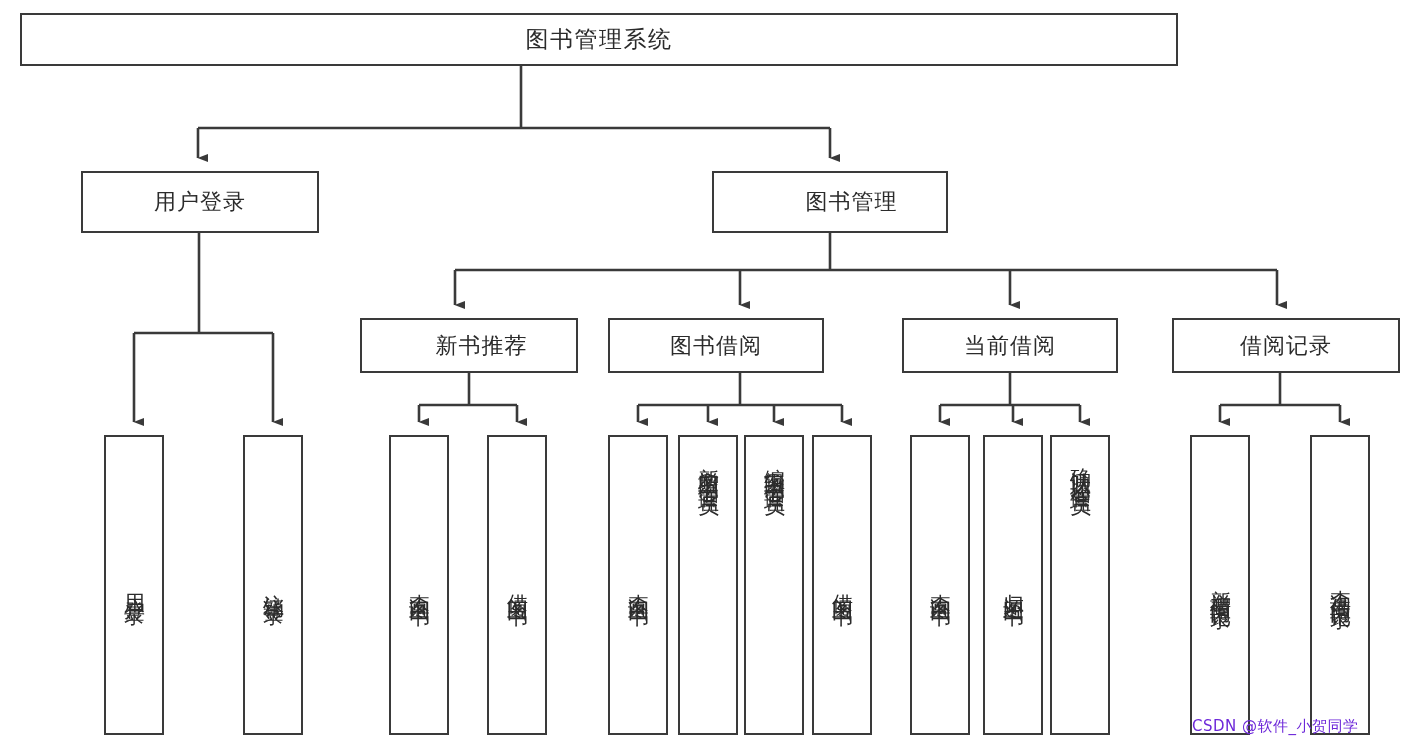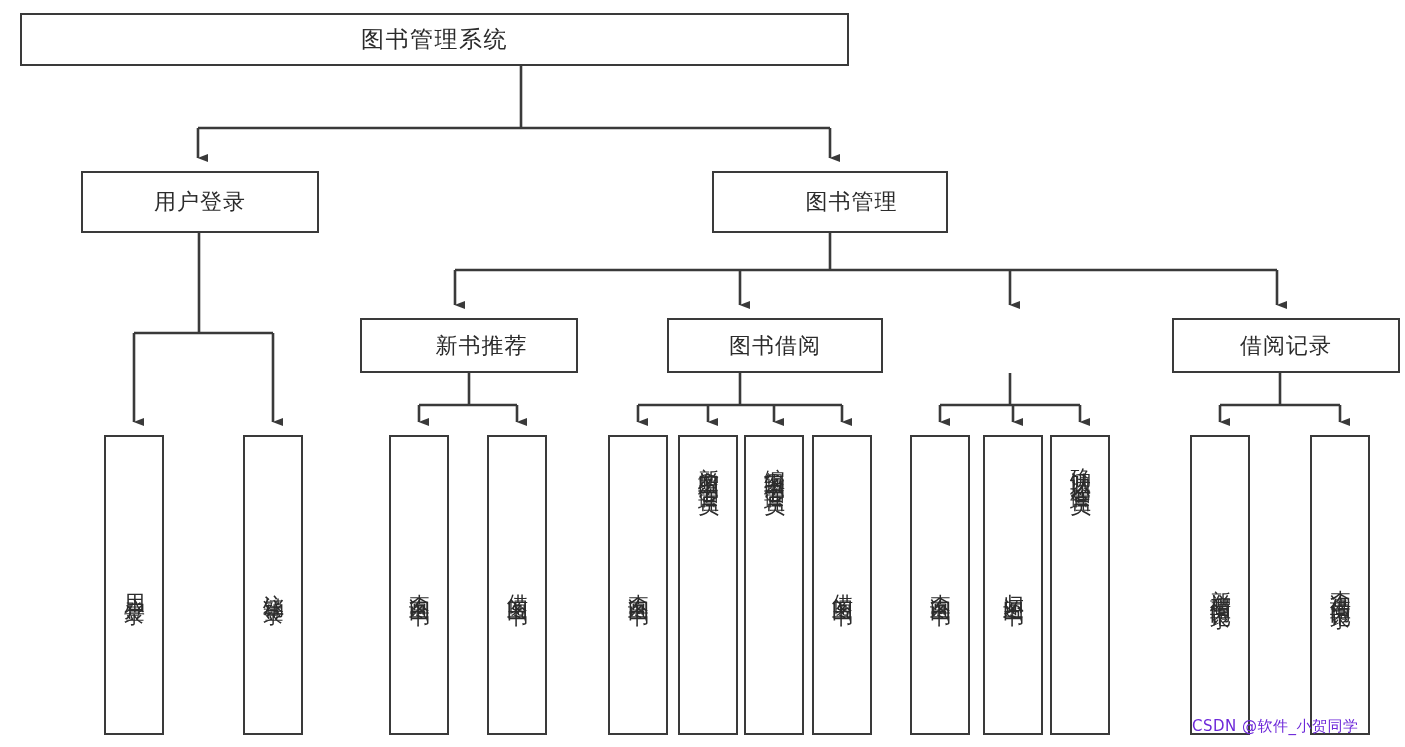--- a/index.html
+++ b/index.html
@@ -108,36 +108,39 @@
       <path d="M1013,405 L1013,422" marker-end="url(#arw)"></path>
       <path d="M1080,405 L1080,422" marker-end="url(#arw)"></path>
 
       <path d="M1280,373 L1280,405"></path>
       <path d="M1220,405 L1340,405"></path>
       <path d="M1220,405 L1220,422" marker-end="url(#arw)"></path>
       <path d="M1340,405 L1340,422" marker-end="url(#arw)"></path>
     </g>
   </svg>
 
-  <div class="node h-node root" style="left:20px;top:13px;width:829px;height:53px;">
+  <div class="node h-node root" style="left:20px;top:13px;width:1158px;height:53px;">
     <span class="lbl">图书管理系统</span>
   </div>
 
   <div class="node h-node" style="left:81px;top:171px;width:238px;height:62px;">
     <span class="lbl">用户登录</span>
   </div>
   <div class="node h-node" style="left:712px;top:171px;width:236px;height:62px;padding-left:43px;">
     <span class="lbl">图书管理</span>
   </div>
 
   <div class="node h-node" style="left:360px;top:318px;width:218px;height:55px;padding-left:25px;">
     <span class="lbl">新书推荐</span>
   </div>
-  <div class="node h-node" style="left:667px;top:318px;width:216px;height:55px;">
+  <div class="node h-node" style="left:608px;top:318px;width:216px;height:55px;">
     <span class="lbl">图书借阅</span>
+  </div>
+  <div class="node h-node" style="left:902px;top:318px;width:216px;height:55px;">
+    <span class="lbl">当前借阅</span>
   </div>
   <div class="node h-node" style="left:1172px;top:318px;width:228px;height:55px;">
     <span class="lbl">借阅记录</span>
   </div>
 
   <div class="node v-node mid" style="left:104px;top:435px;width:60px;height:300px;">
     <span class="lbl">用户登录</span>
   </div>
   <div class="node v-node mid" style="left:243px;top:435px;width:60px;height:300px;">
     <span class="lbl">注销登录</span>

